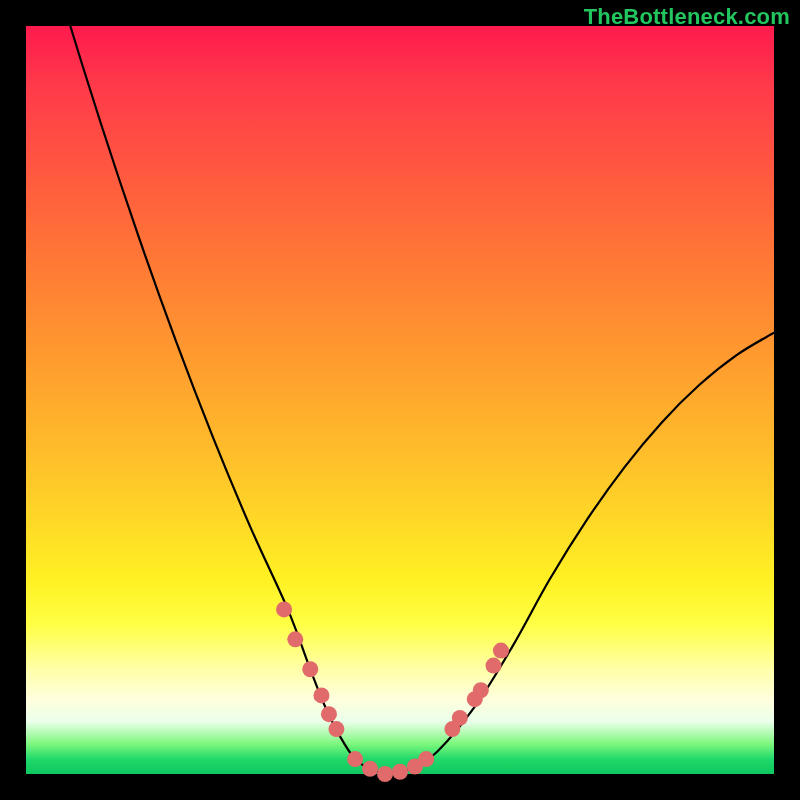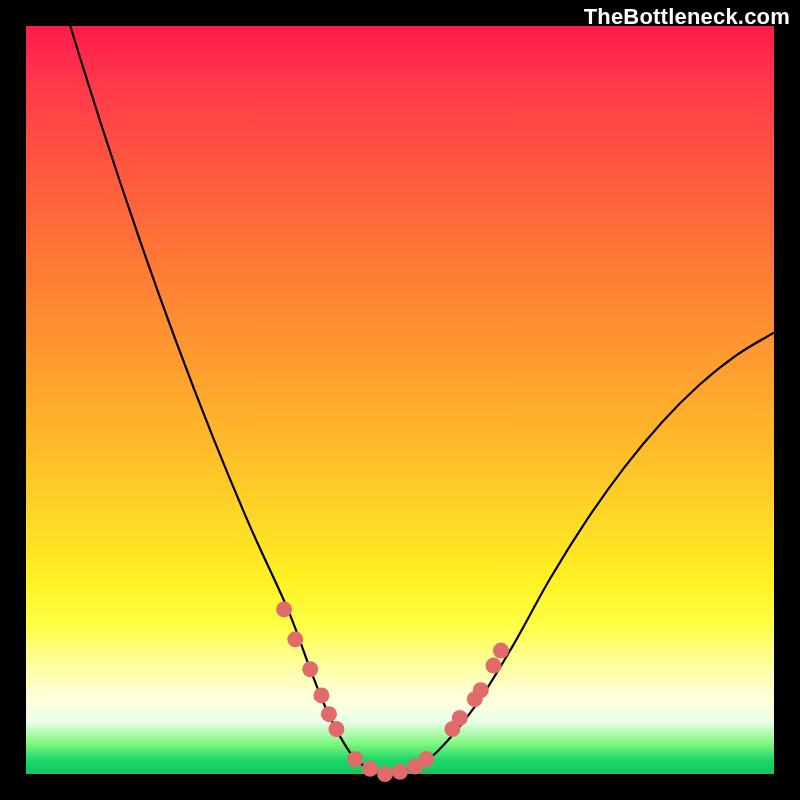--- a/index.html
+++ b/index.html
@@ -32,21 +32,21 @@
       #eaffea 93%,
       #7cf77c 96%,
       #20d96a 98%,
       #0fc75f 100%
     );
   }
   .watermark {
     position: absolute;
     top: 4px;
     right: 10px;
-    color: #ffffff;
+    color: #22c55e;
     font-size: 22px;
     font-weight: 600;
     letter-spacing: 0.2px;
     user-select: none;
   }
   svg.curve {
     position: absolute;
     left: 0;
     top: 0;
     width: 748px;

